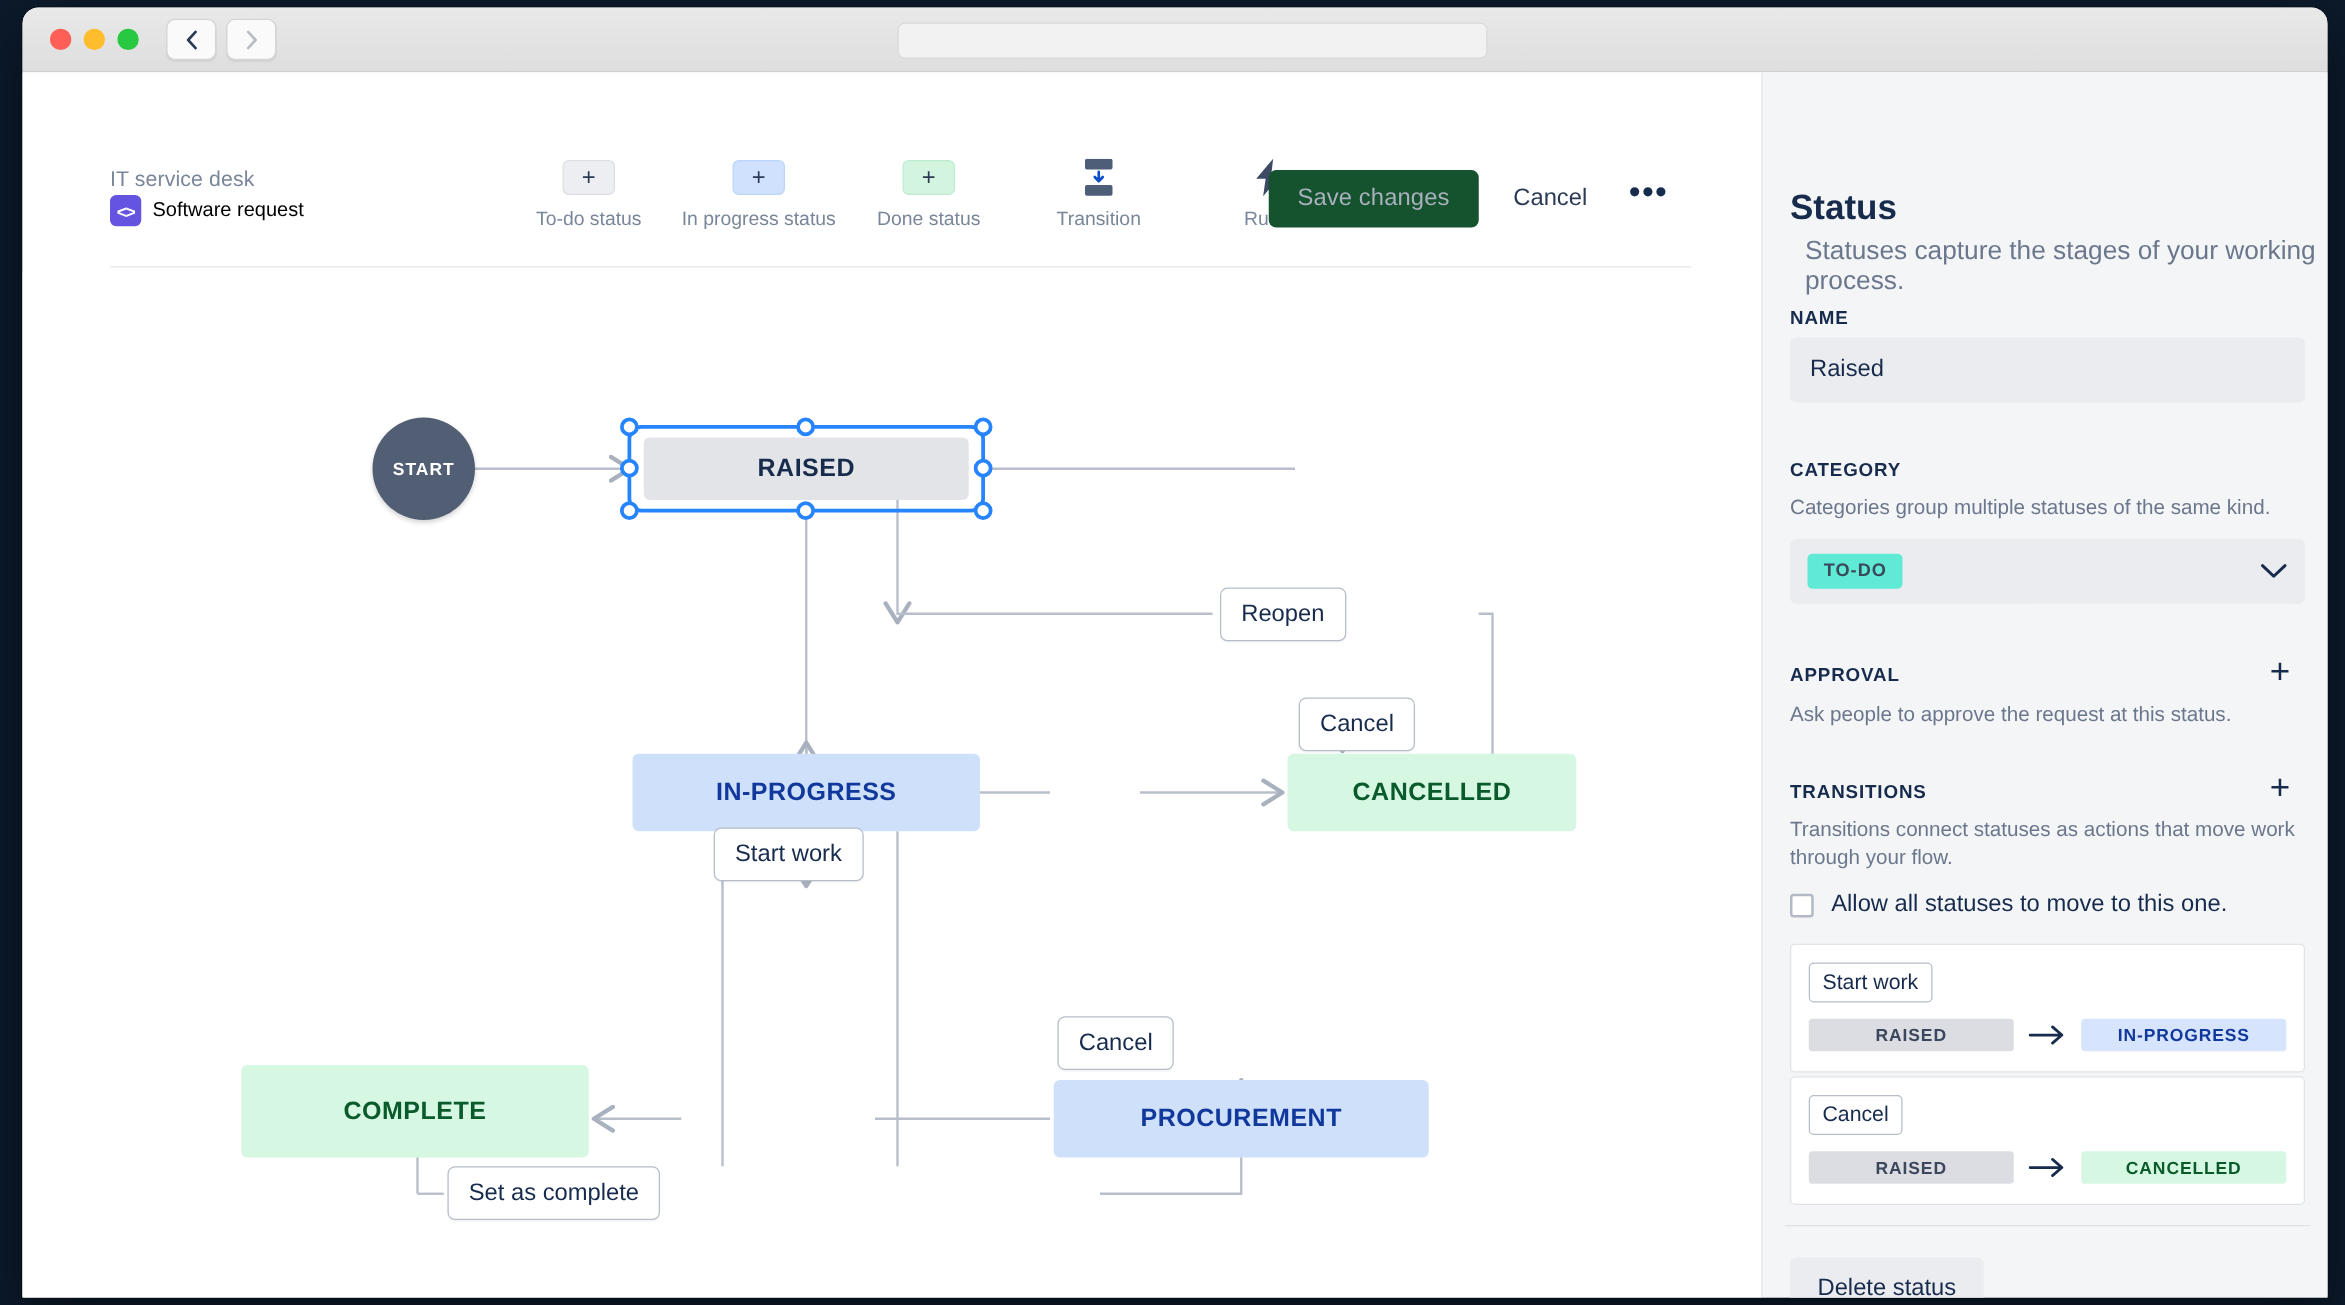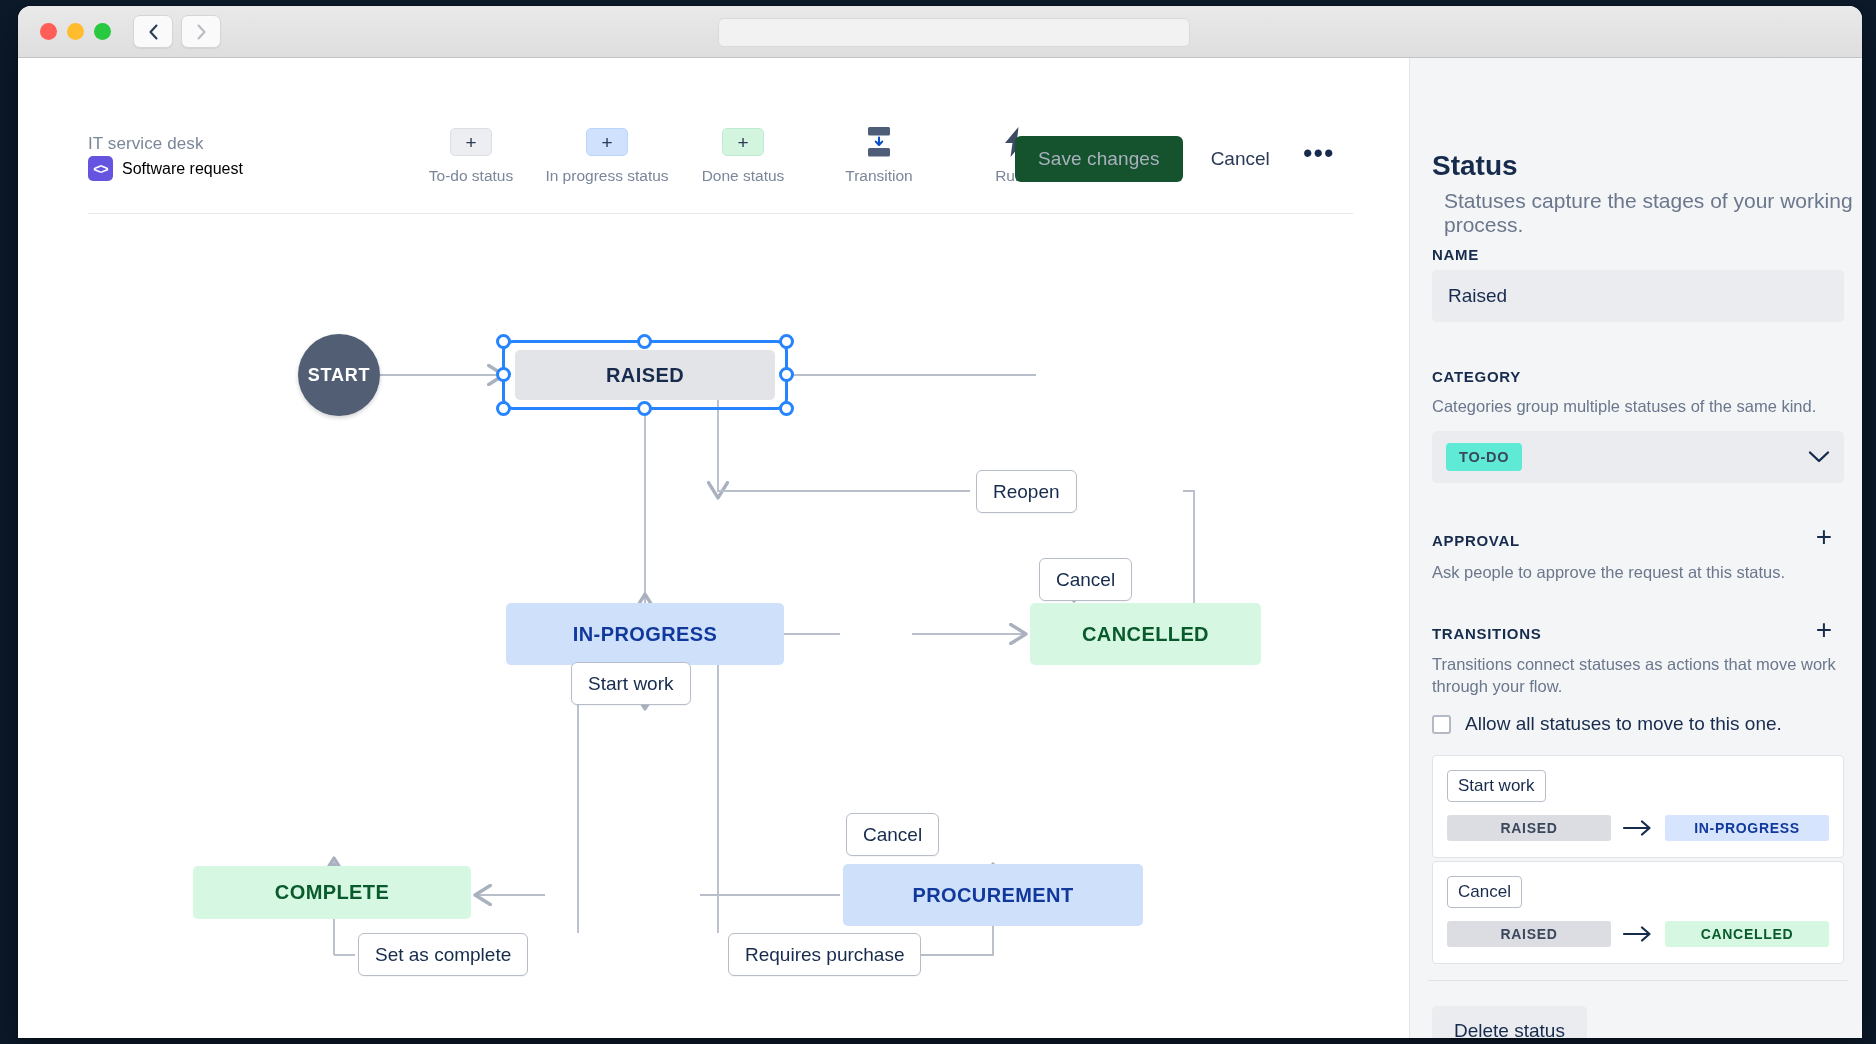--- a/index.html
+++ b/index.html
@@ -102,21 +102,21 @@
   .node {
     position: absolute; display: flex; align-items: center; justify-content: center;
     border-radius: 5px; font-weight: 700; letter-spacing: .4px; font-size: 20px;
   }
   .node.todo { background: #e3e4e8; color: #172b4d; }
   .node.prog { background: #cfe0fb; color: #11399c; }
   .node.done { background: #d6f7e2; color: #0a5b2c; }
 
   .start-node {
     position: absolute; width: 82px; height: 82px; border-radius: 50%;
-    background: #515e73; color: #fff; font-size: 18px; font-weight: 700;
+    background: #515e73; color: #fff; font-size: 14px; font-weight: 700;
     letter-spacing: .8px; display: flex; align-items: center; justify-content: center;
     box-shadow: 0 2px 4px rgba(0,0,0,.18);
   }
 
   .sel-wrap {
     position: absolute; border: 3px solid #2684ff; border-radius: 11px;
     background: transparent;
   }
   .handle {
     position: absolute; width: 15px; height: 15px; border-radius: 50%;
@@ -343,29 +343,28 @@
             <div class="handle" style="left:-9px;top:50%;margin-top:-8px"></div>
             <div class="handle" style="right:-9px;top:50%;margin-top:-8px"></div>
             <div class="handle" style="left:-9px;bottom:-9px"></div>
             <div class="handle" style="left:50%;margin-left:-8px;bottom:-9px"></div>
             <div class="handle" style="right:-9px;bottom:-9px"></div>
           </div>
           <div class="node todo" style="left:497px;top:132px;width:260px;height:50px">RAISED</div>
 
           <div class="node prog" style="left:488px;top:385px;width:278px;height:62px">IN-PROGRESS</div>
           <div class="node done" style="left:1012px;top:385px;width:231px;height:62px">CANCELLED</div>
-          <div class="node done" style="left:175px;top:648px;width:278px;height:53px">COMPLETE</div>
+          <div class="node done" style="left:175px;top:634px;width:278px;height:74px">COMPLETE</div>
           <div class="node prog" style="left:825px;top:646px;width:300px;height:62px">PROCUREMENT</div>
 
           <div class="tlabel" style="left:958px;top:252px">Reopen</div>
           <div class="tlabel" style="left:1021px;top:340px">Cancel</div>
           <div class="tlabel" style="left:553px;top:444px">Start work</div>
           <div class="tlabel" style="left:828px;top:595px">Cancel</div>
           <div class="tlabel" style="left:340px;top:715px">Set as complete</div>
-          <div class="tlabel" style="left:710px;top:715px">Requires purchase</div>
 
         </div>
       </div>
 
       <div class="right">
         <div class="rp">
           <div class="rp-title">Status</div>
           <div class="rp-sub">Statuses capture the stages of your working process.</div>
 
           <div class="sec-label field-name-lbl">NAME</div>

